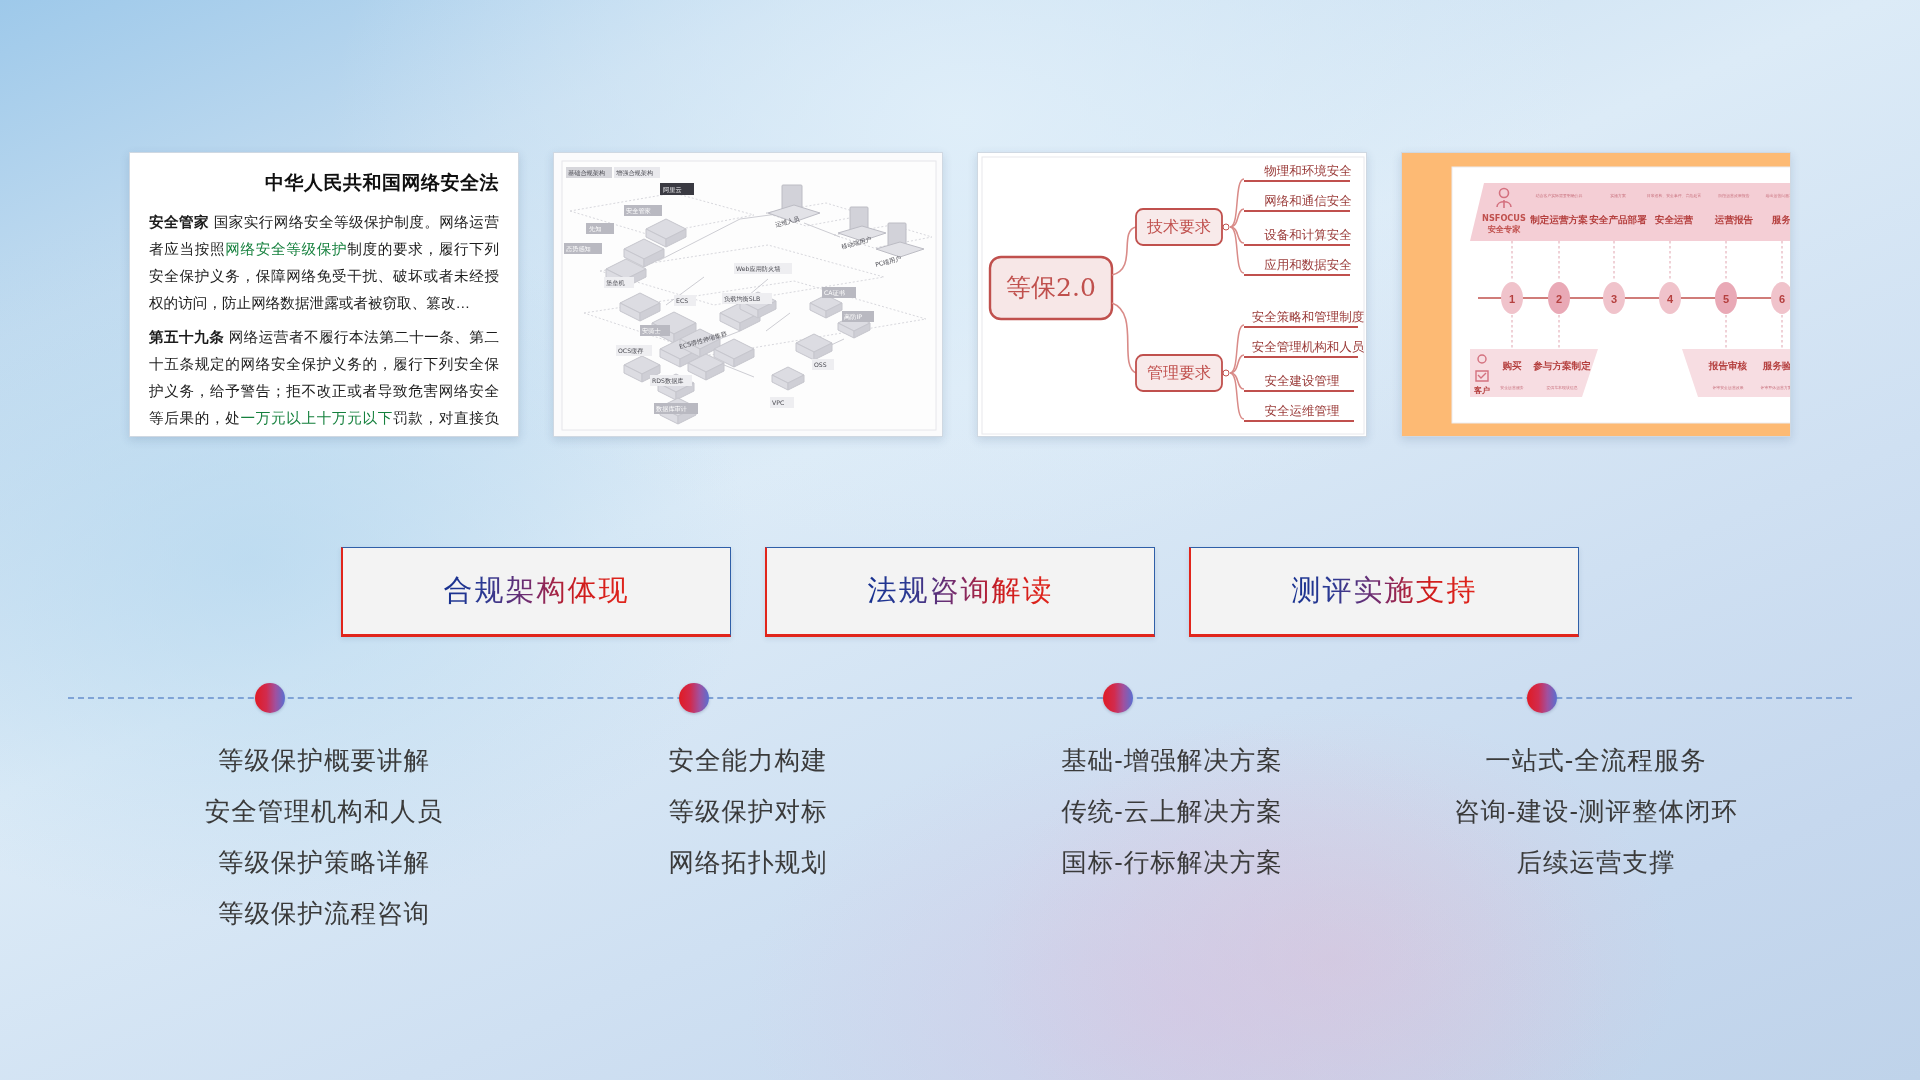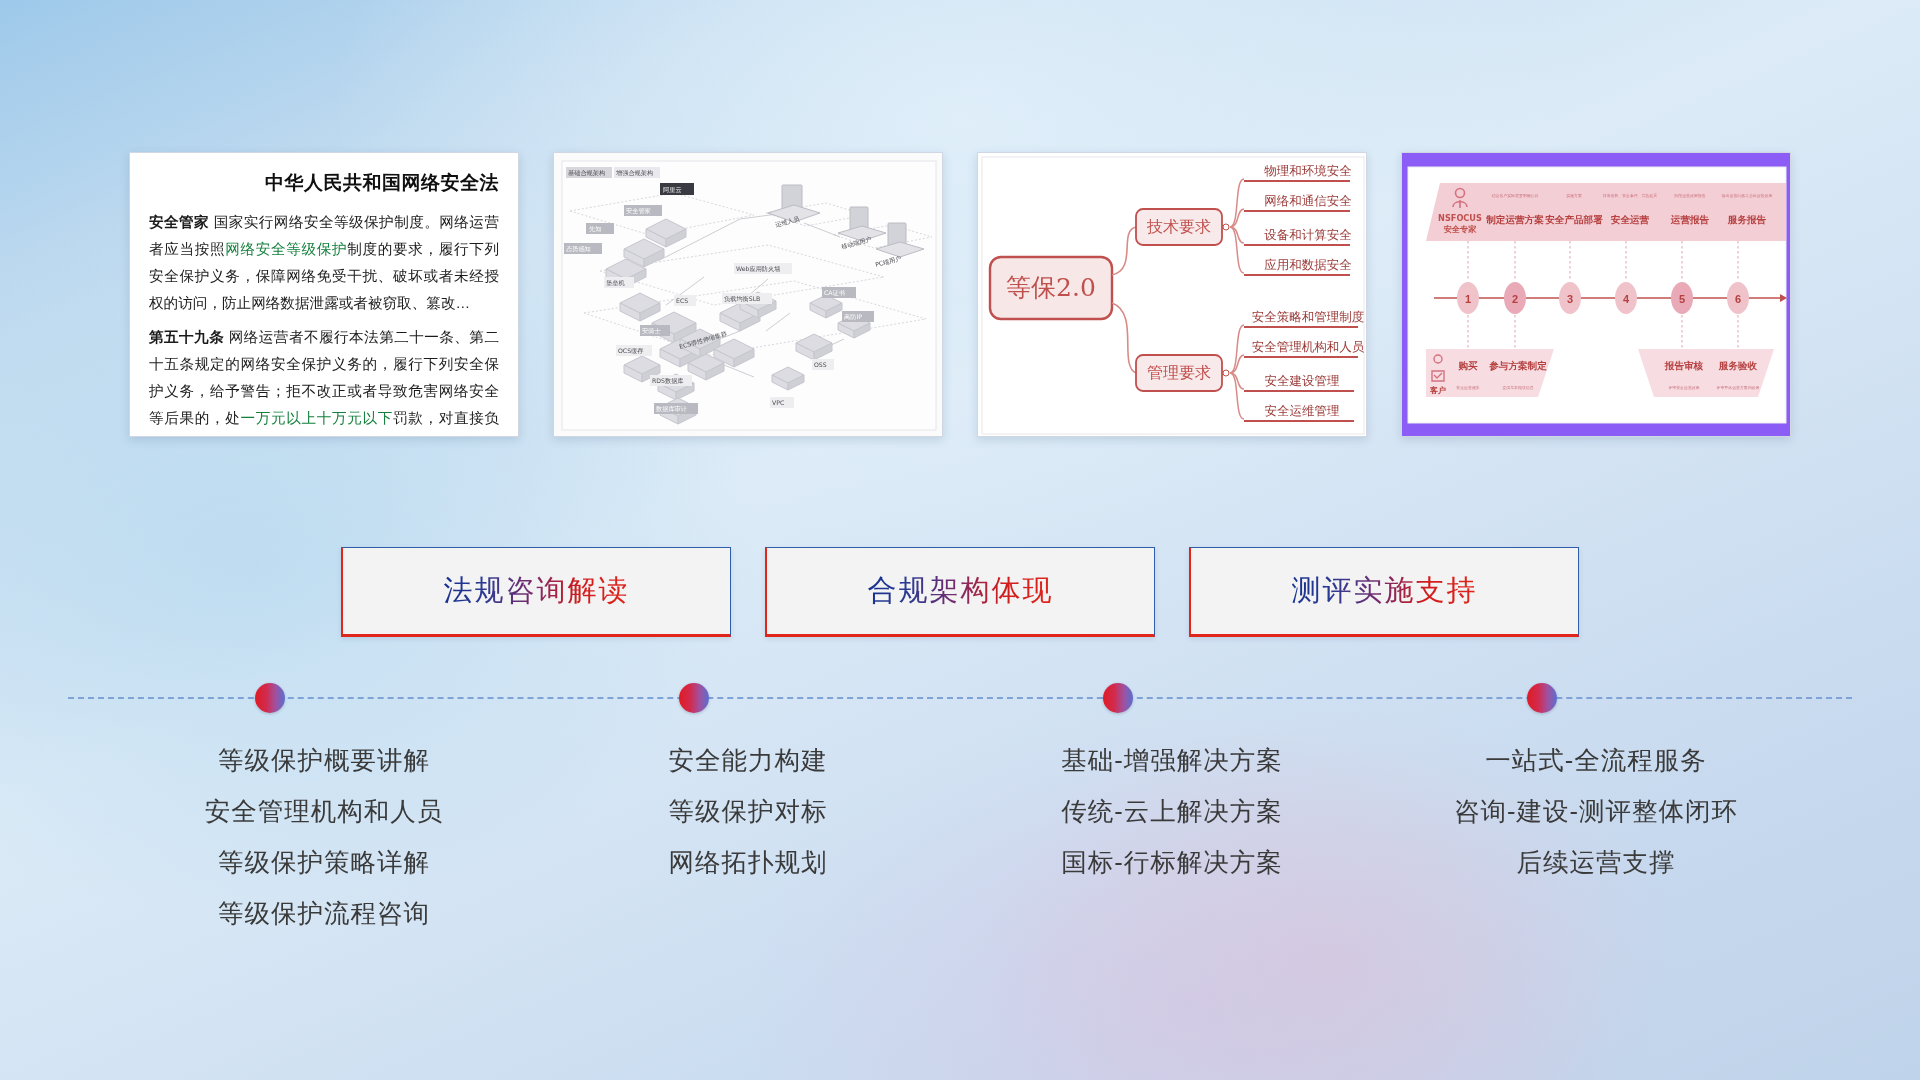--- a/index.html
+++ b/index.html
@@ -44,21 +44,21 @@
   .hl { color: #15803d; }
 
   
   .arch { width: 100%; height: 100%; background: #fbfbfc; position: relative; }
   .arch svg { display: block; }
 
   
   .mind { width: 100%; height: 100%; background: #fff; position: relative; }
 
   
-  .nsf { width: 100%; height: 100%; background: #8b5cf6; position: relative; }
+  .nsf { width: 100%; height: 100%; background: #fdba74; position: relative; padding-left: 44px; }
 
   
   .pills {
     position: absolute; top: 547px; left: 0; width: 1920px;
     display: flex; justify-content: center; gap: 34px;
   }
   .pill {
     width: 390px; height: 90px;
     background: #f3f3f3;
     border: 1px solid #2f5fa8;
@@ -420,24 +420,24 @@
           <text x="336" y="216" text-anchor="middle" font-size="9.6" fill="#b5403f" font-weight="bold">服务验收</text>
           <text x="336" y="236" text-anchor="middle" font-size="3.9" fill="#c9737f">评审整体运营方案和效果</text>
         </g>
       </svg>
     </div>
   </div>
 </div>
 
 <div class="pills">
   <div class="pill">
+    <span class="pill-label">合规架构体现</span>
+  </div>
+  <div class="pill">
     <span class="pill-label">法规咨询解读</span>
-  </div>
-  <div class="pill">
-    <span class="pill-label">合规架构体现</span>
   </div>
   <div class="pill">
     <span class="pill-label">测评实施支持</span>
   </div>
 </div>
 
 <div class="tl-line"></div>
 <div class="tl-dot" style="left:255px"></div>
 <div class="tl-dot" style="left:679px"></div>
 <div class="tl-dot" style="left:1103px"></div>

